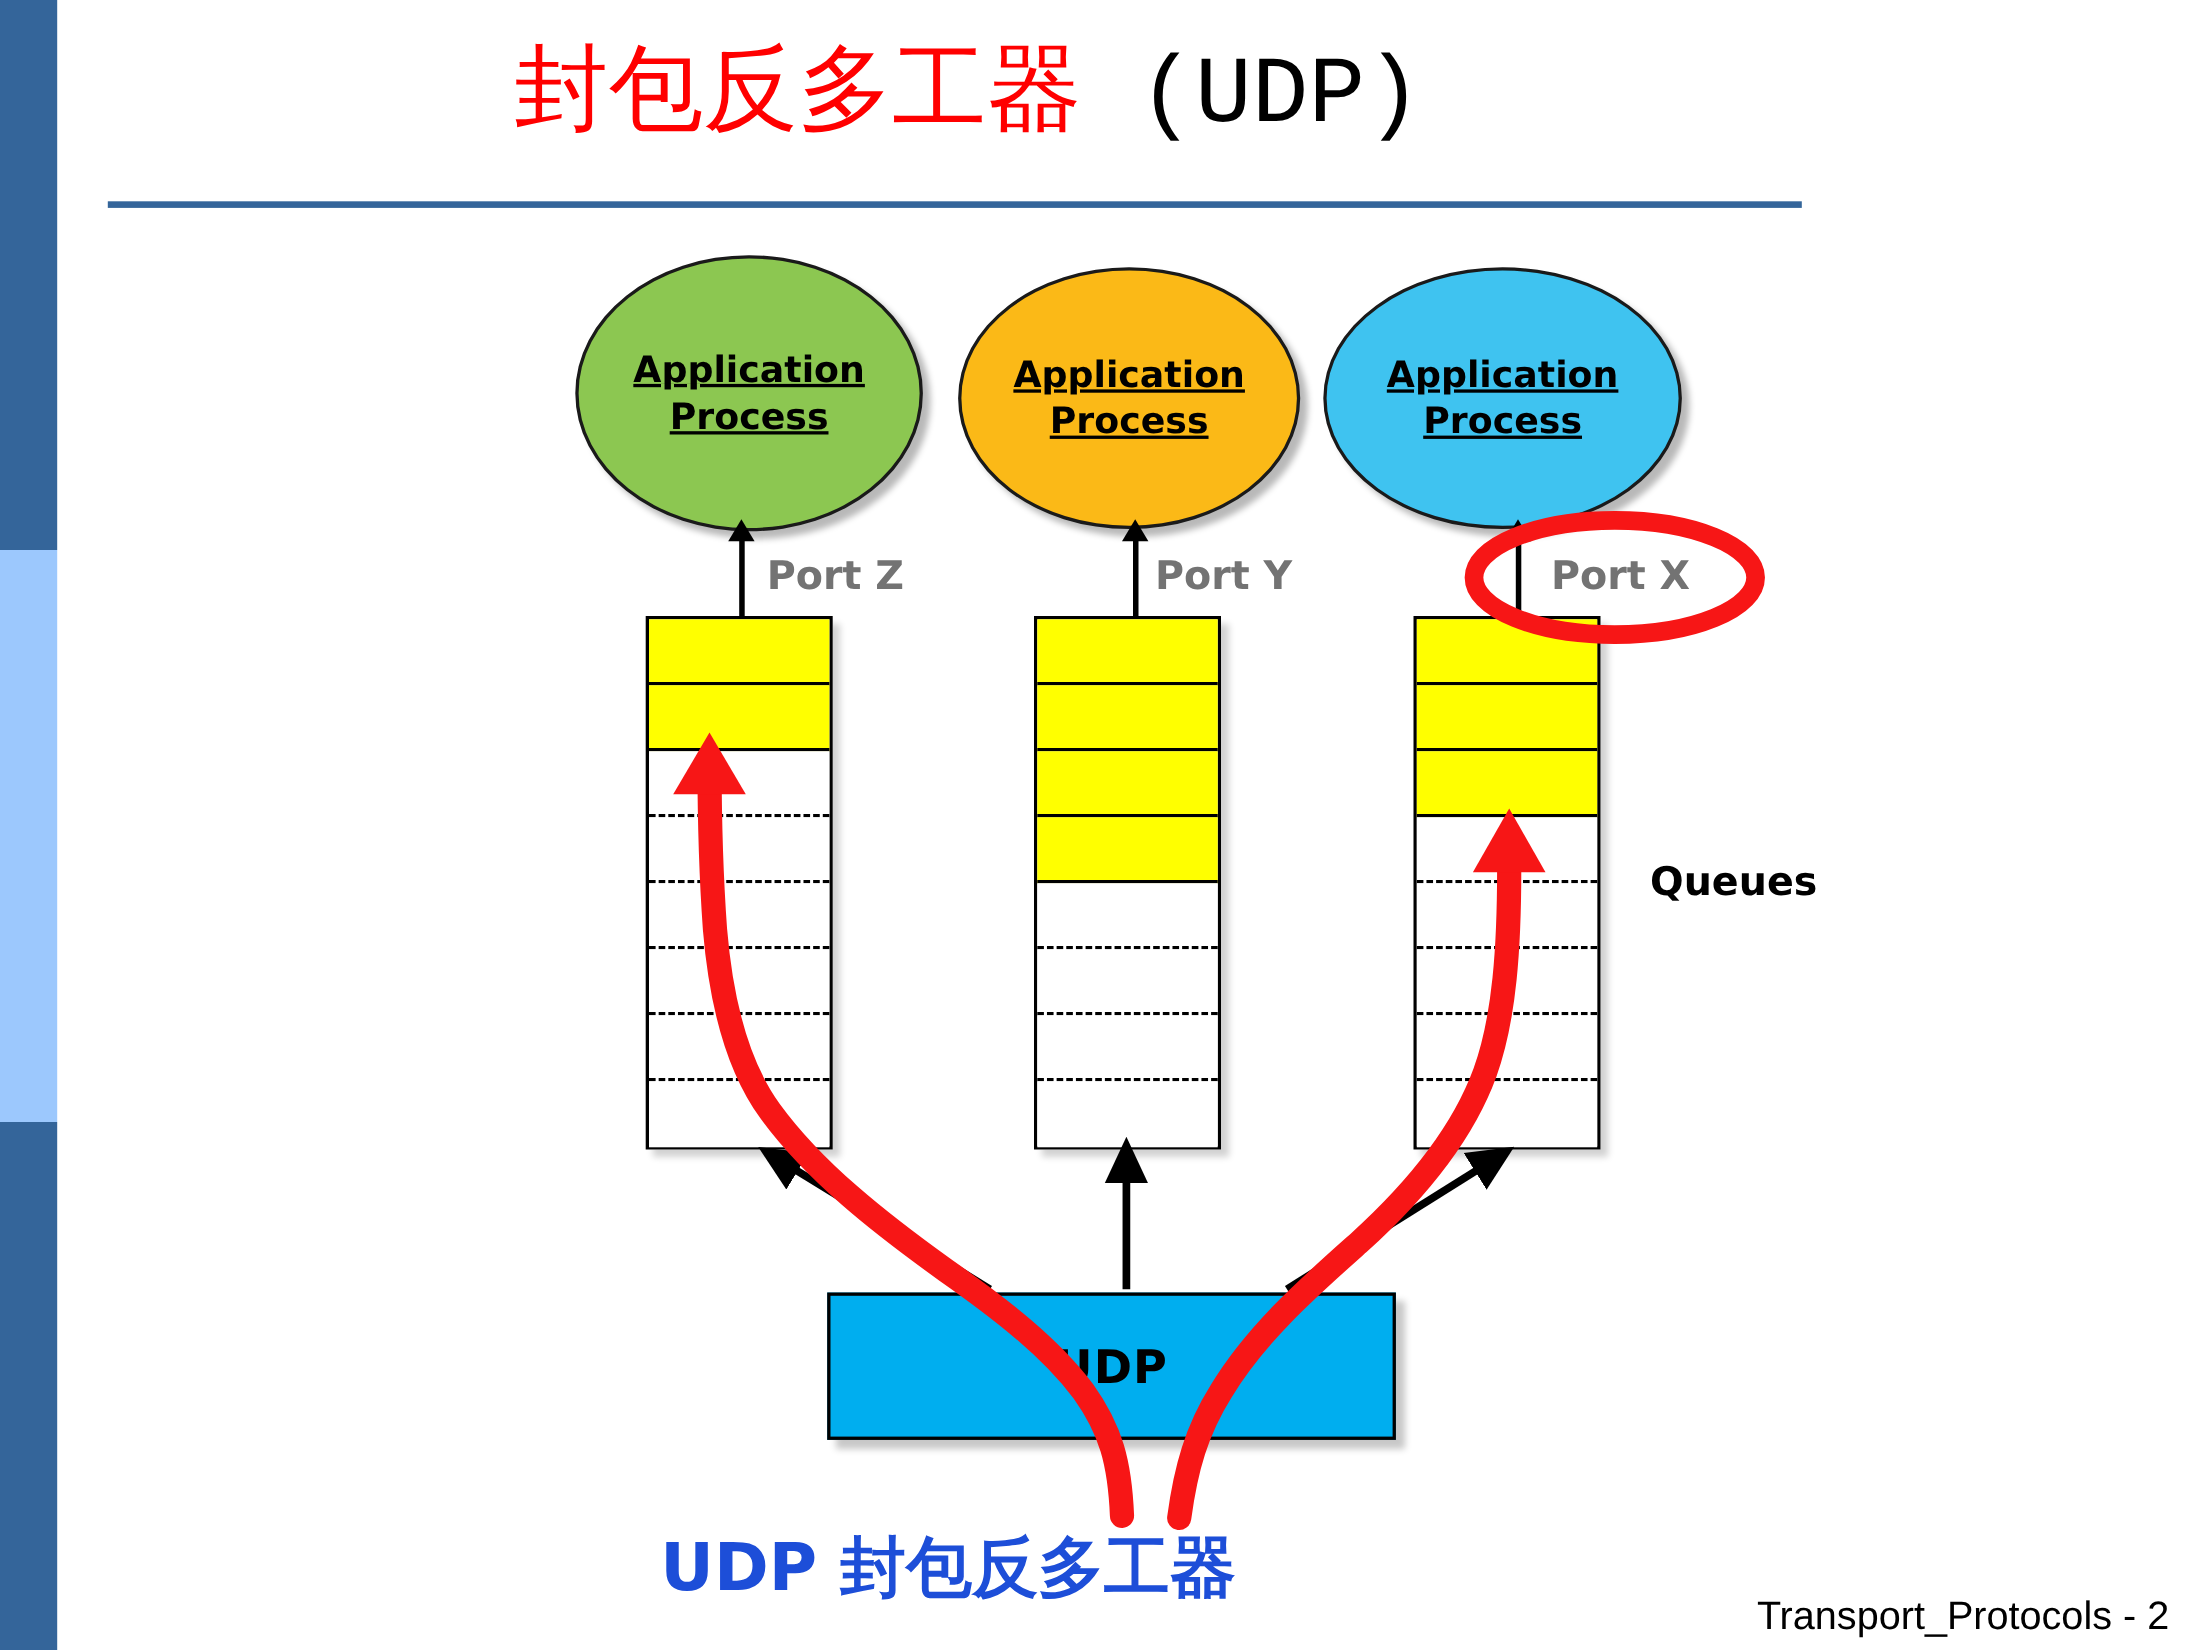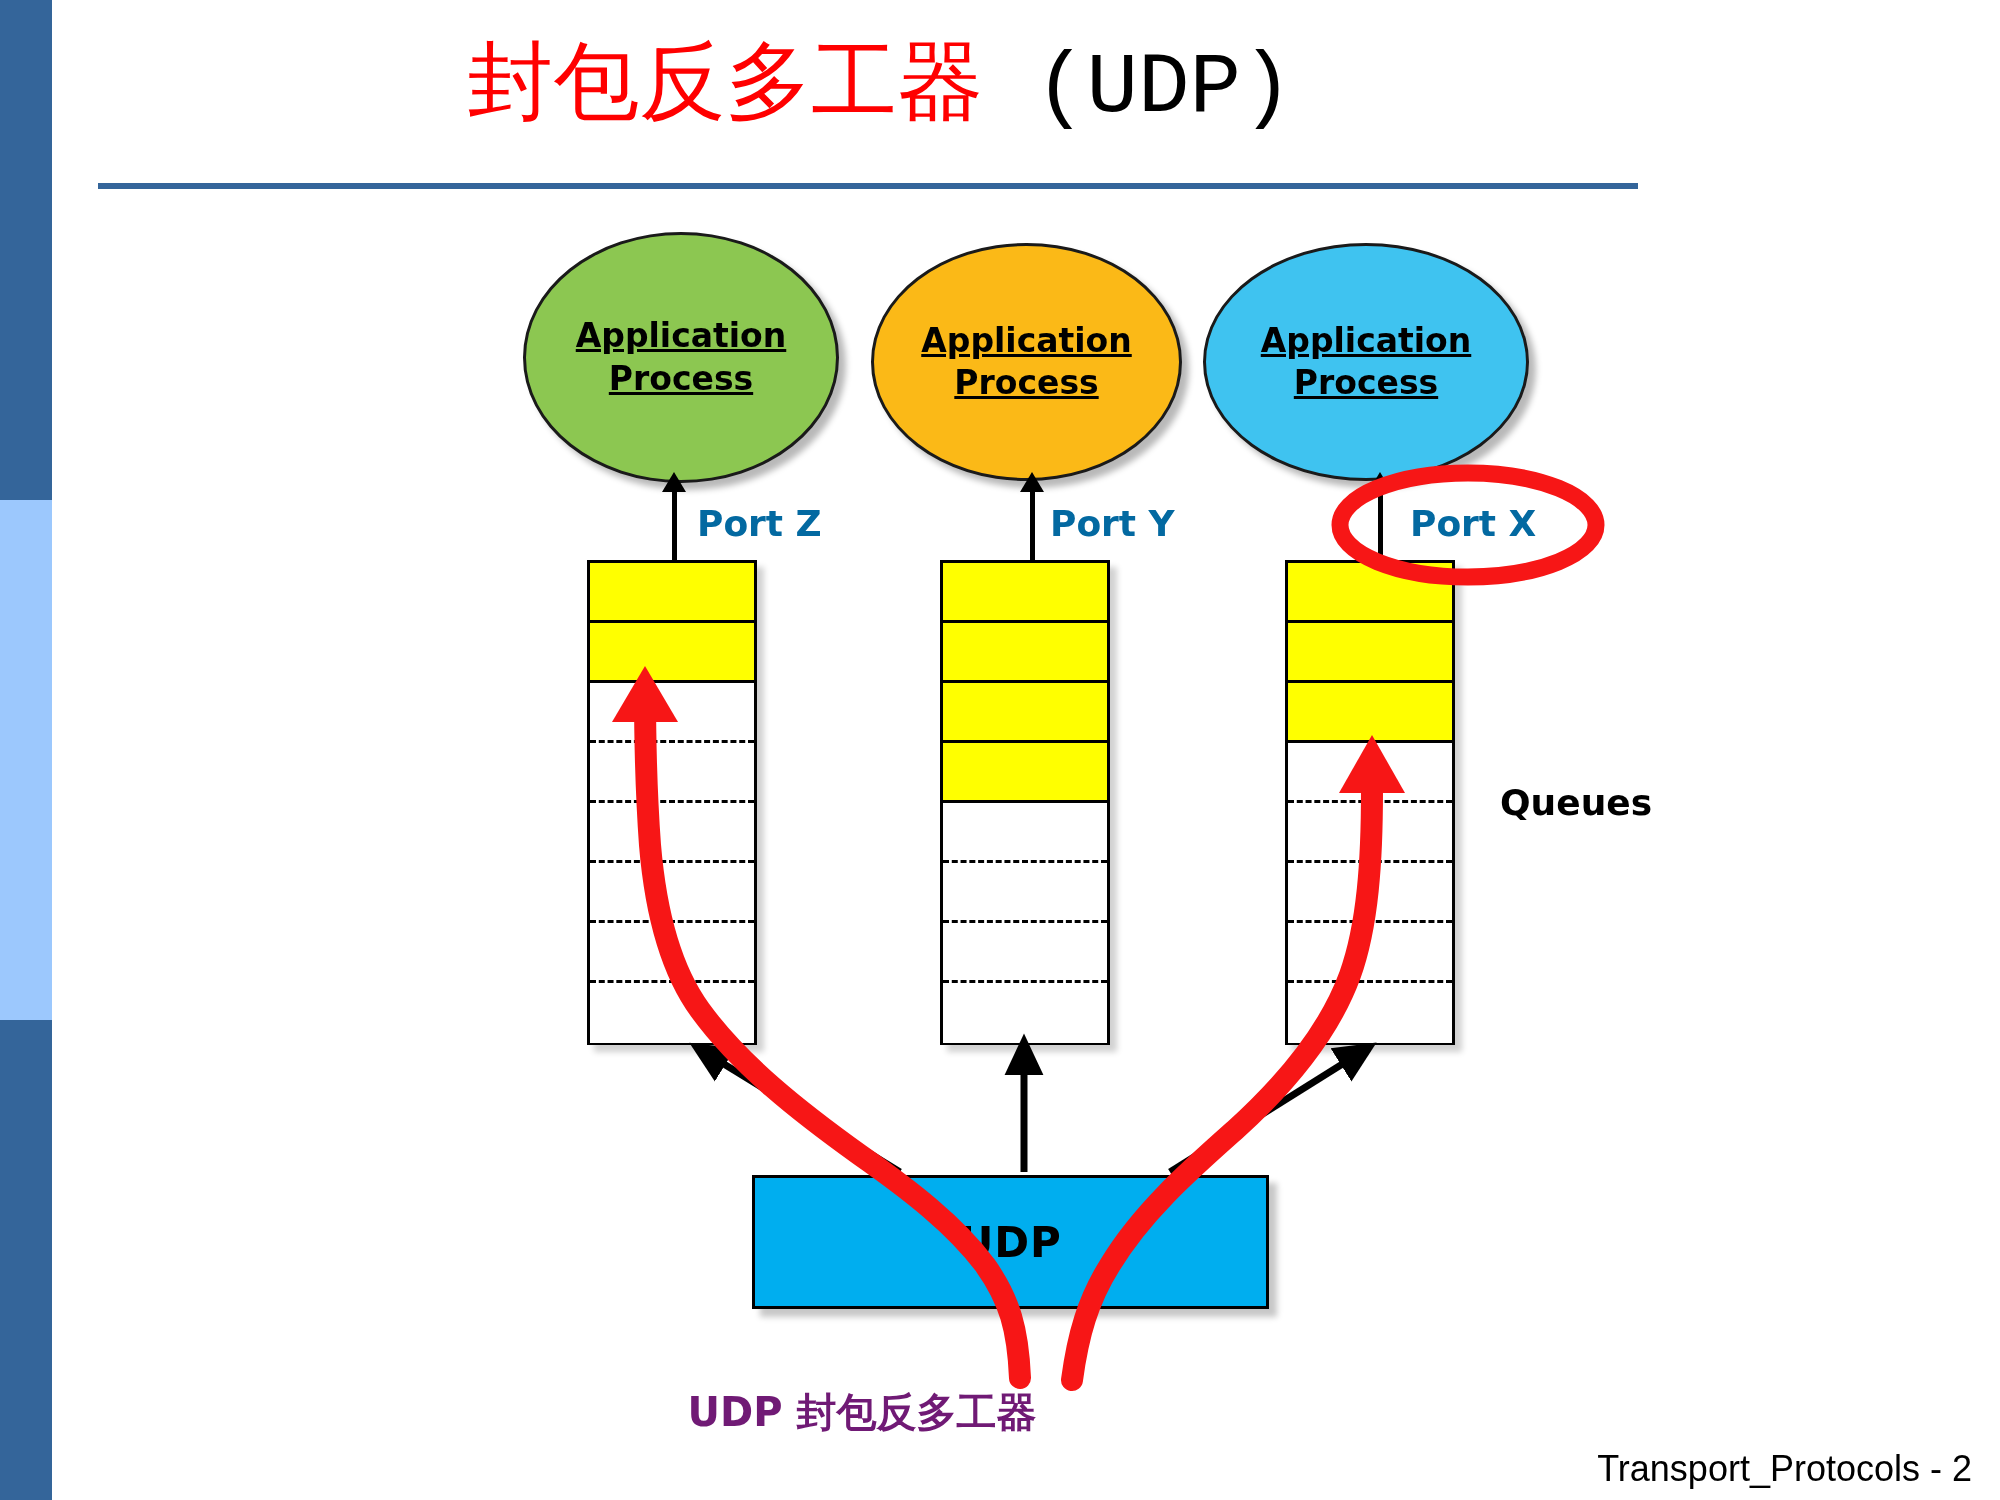--- a/index.html
+++ b/index.html
@@ -68,21 +68,21 @@
   }
   #ellipse-z { left: 523px;  top: 232px; width: 310px; height: 245px; background: #8CC751; }
   #ellipse-y { left: 871px;  top: 243px; width: 305px; height: 232px; background: #FBB917; }
   #ellipse-x { left: 1203px; top: 243px; width: 320px; height: 232px; background: #3FC3F0; }
 
   
   .port-label {
     position: absolute;
     font-size: 36px;
     font-weight: 700;
-    color: #0369a1;
+    color: #737373;
     font-family: "DejaVu Sans", sans-serif;
     white-space: nowrap;
   }
   #port-z { left: 697px;  top: 503px; }
   #port-y { left: 1050px; top: 503px; }
   #port-x { left: 1410px; top: 503px; }
 
   
   .port-arrow {
     position: absolute;
@@ -164,23 +164,23 @@
     letter-spacing: 1px;
   }
 
   
   #bottom-caption {
     position: absolute;
     left: 0;
     top: 1385px;
     width: 1724px;
     text-align: center;
-    font-size: 40px;
+    font-size: 60px;
     font-weight: 700;
-    color: #701a75;
+    color: #1d4ed8;
     font-family: "DejaVu Sans", sans-serif;
   }
 
   
   #footer {
     position: absolute;
     right: 28px;
     bottom: 10px;
     font-size: 36px;
     color: #000;

